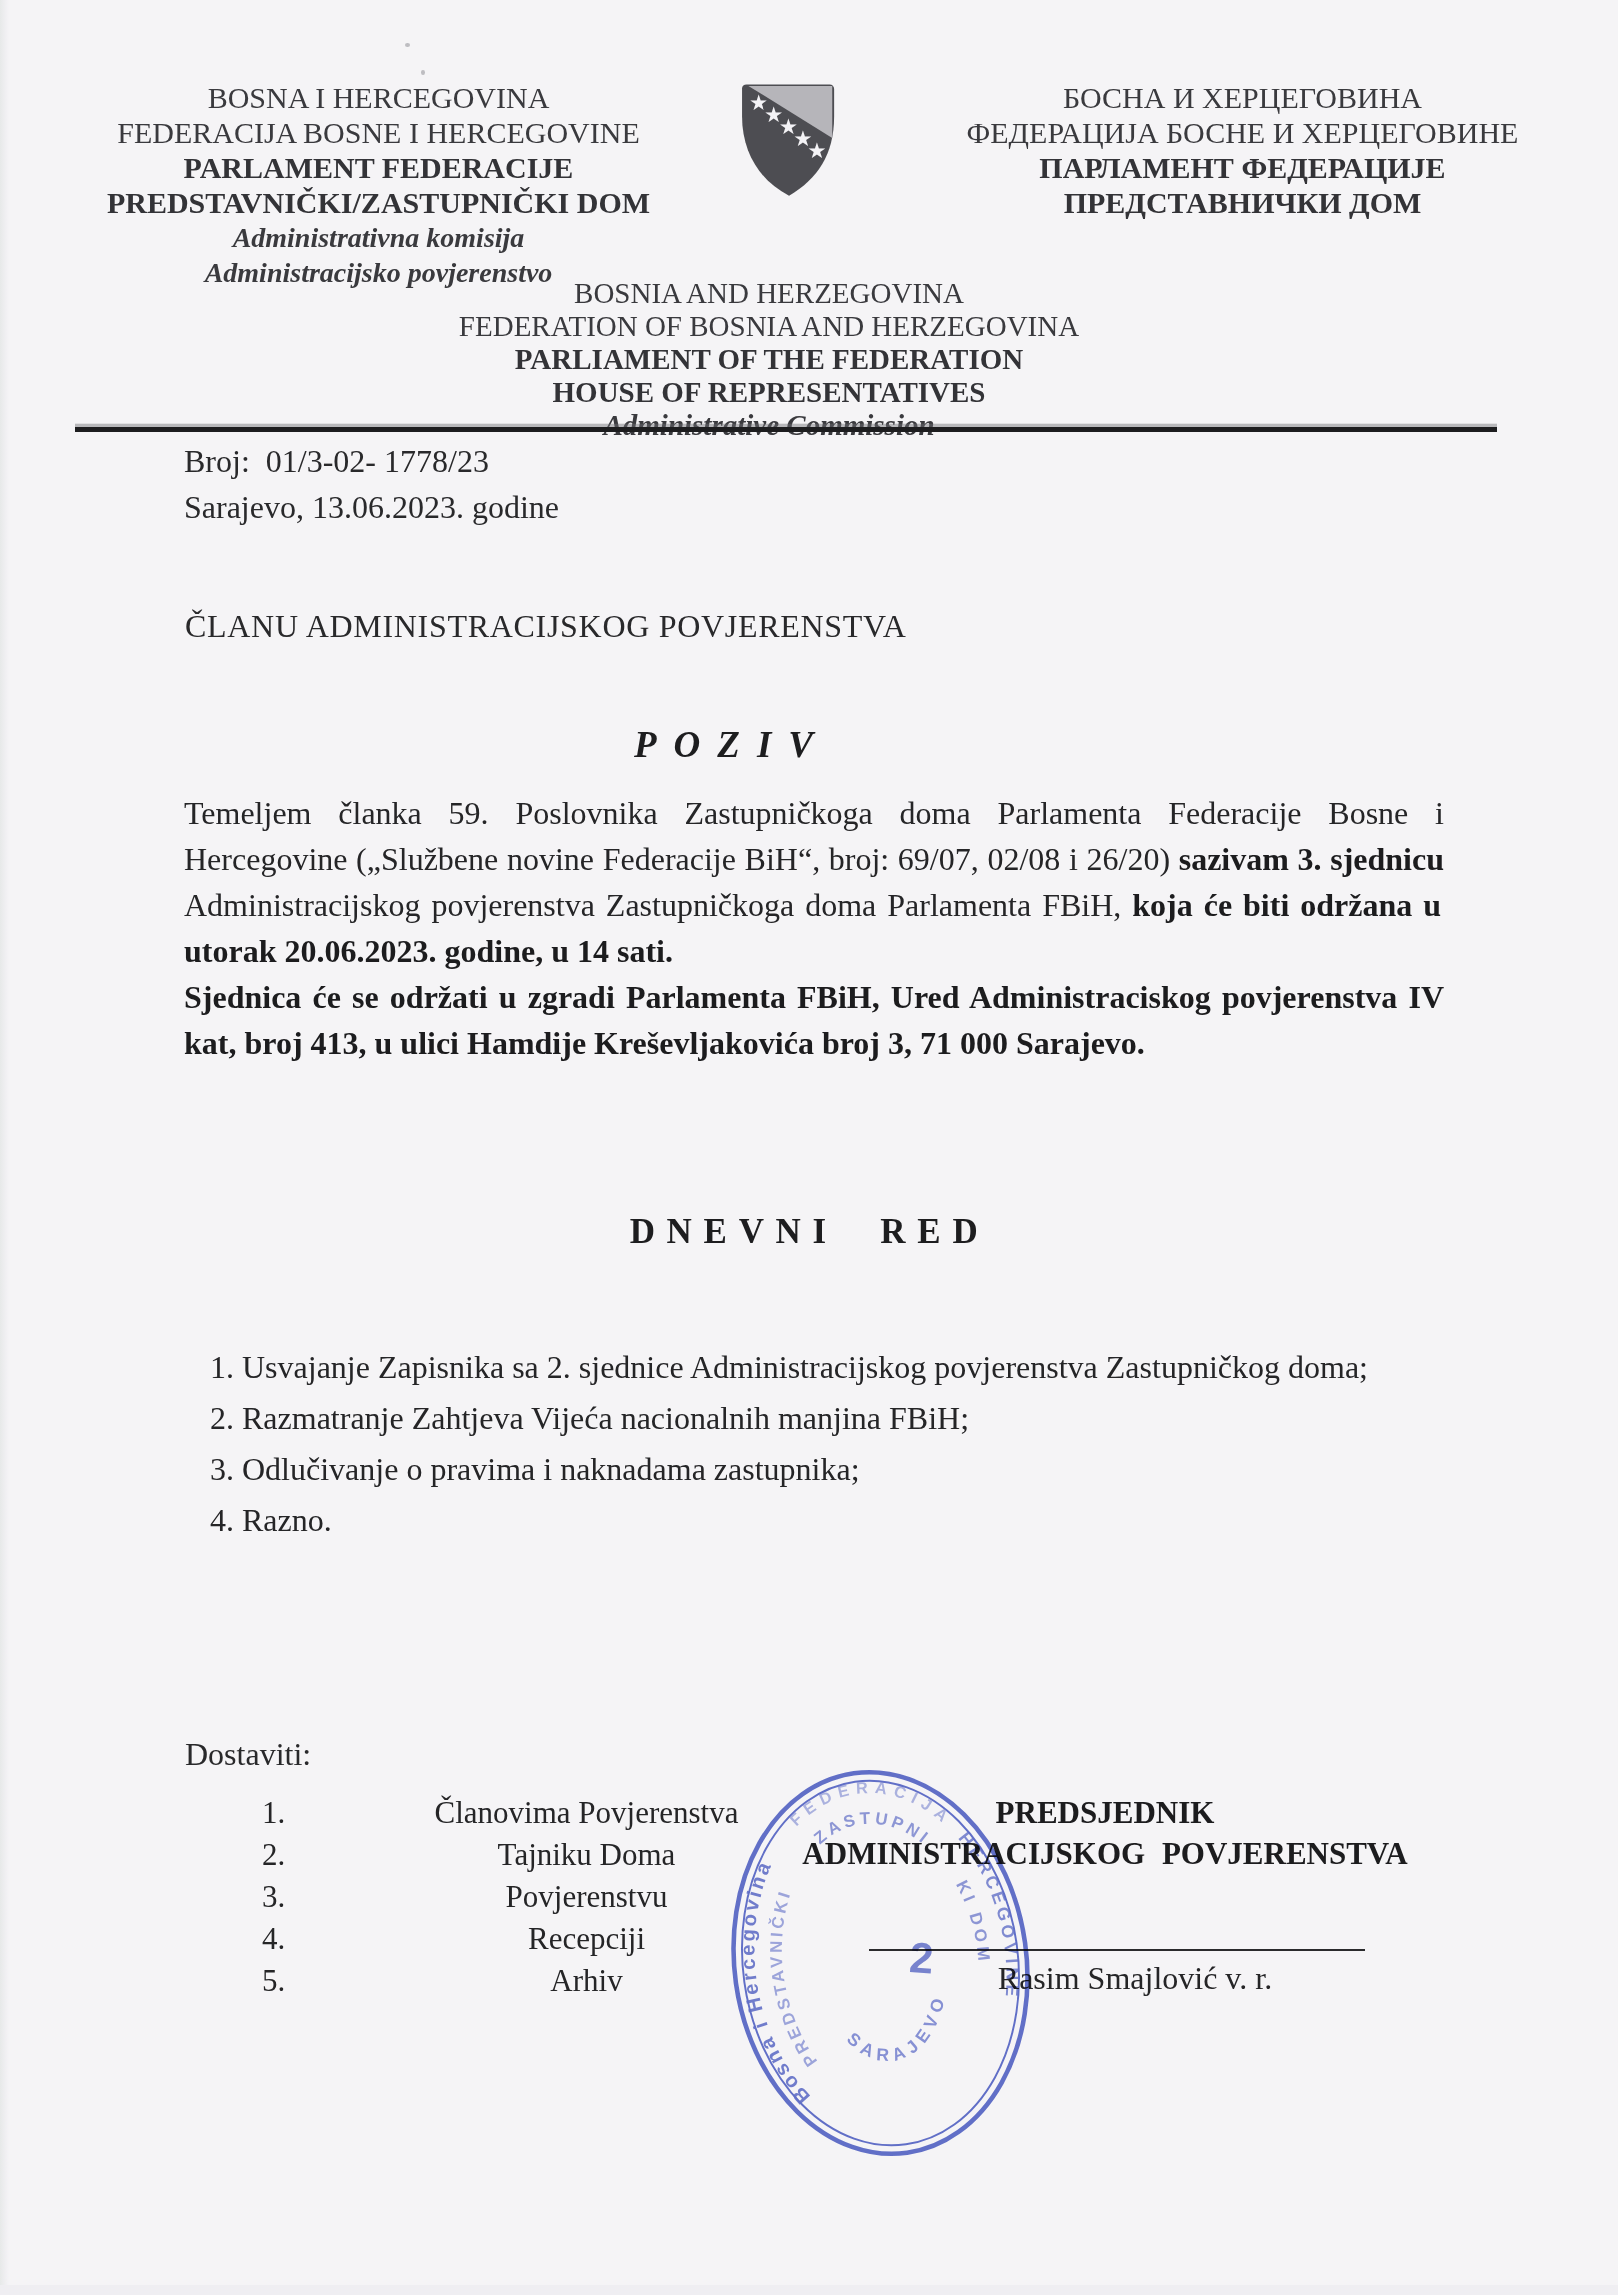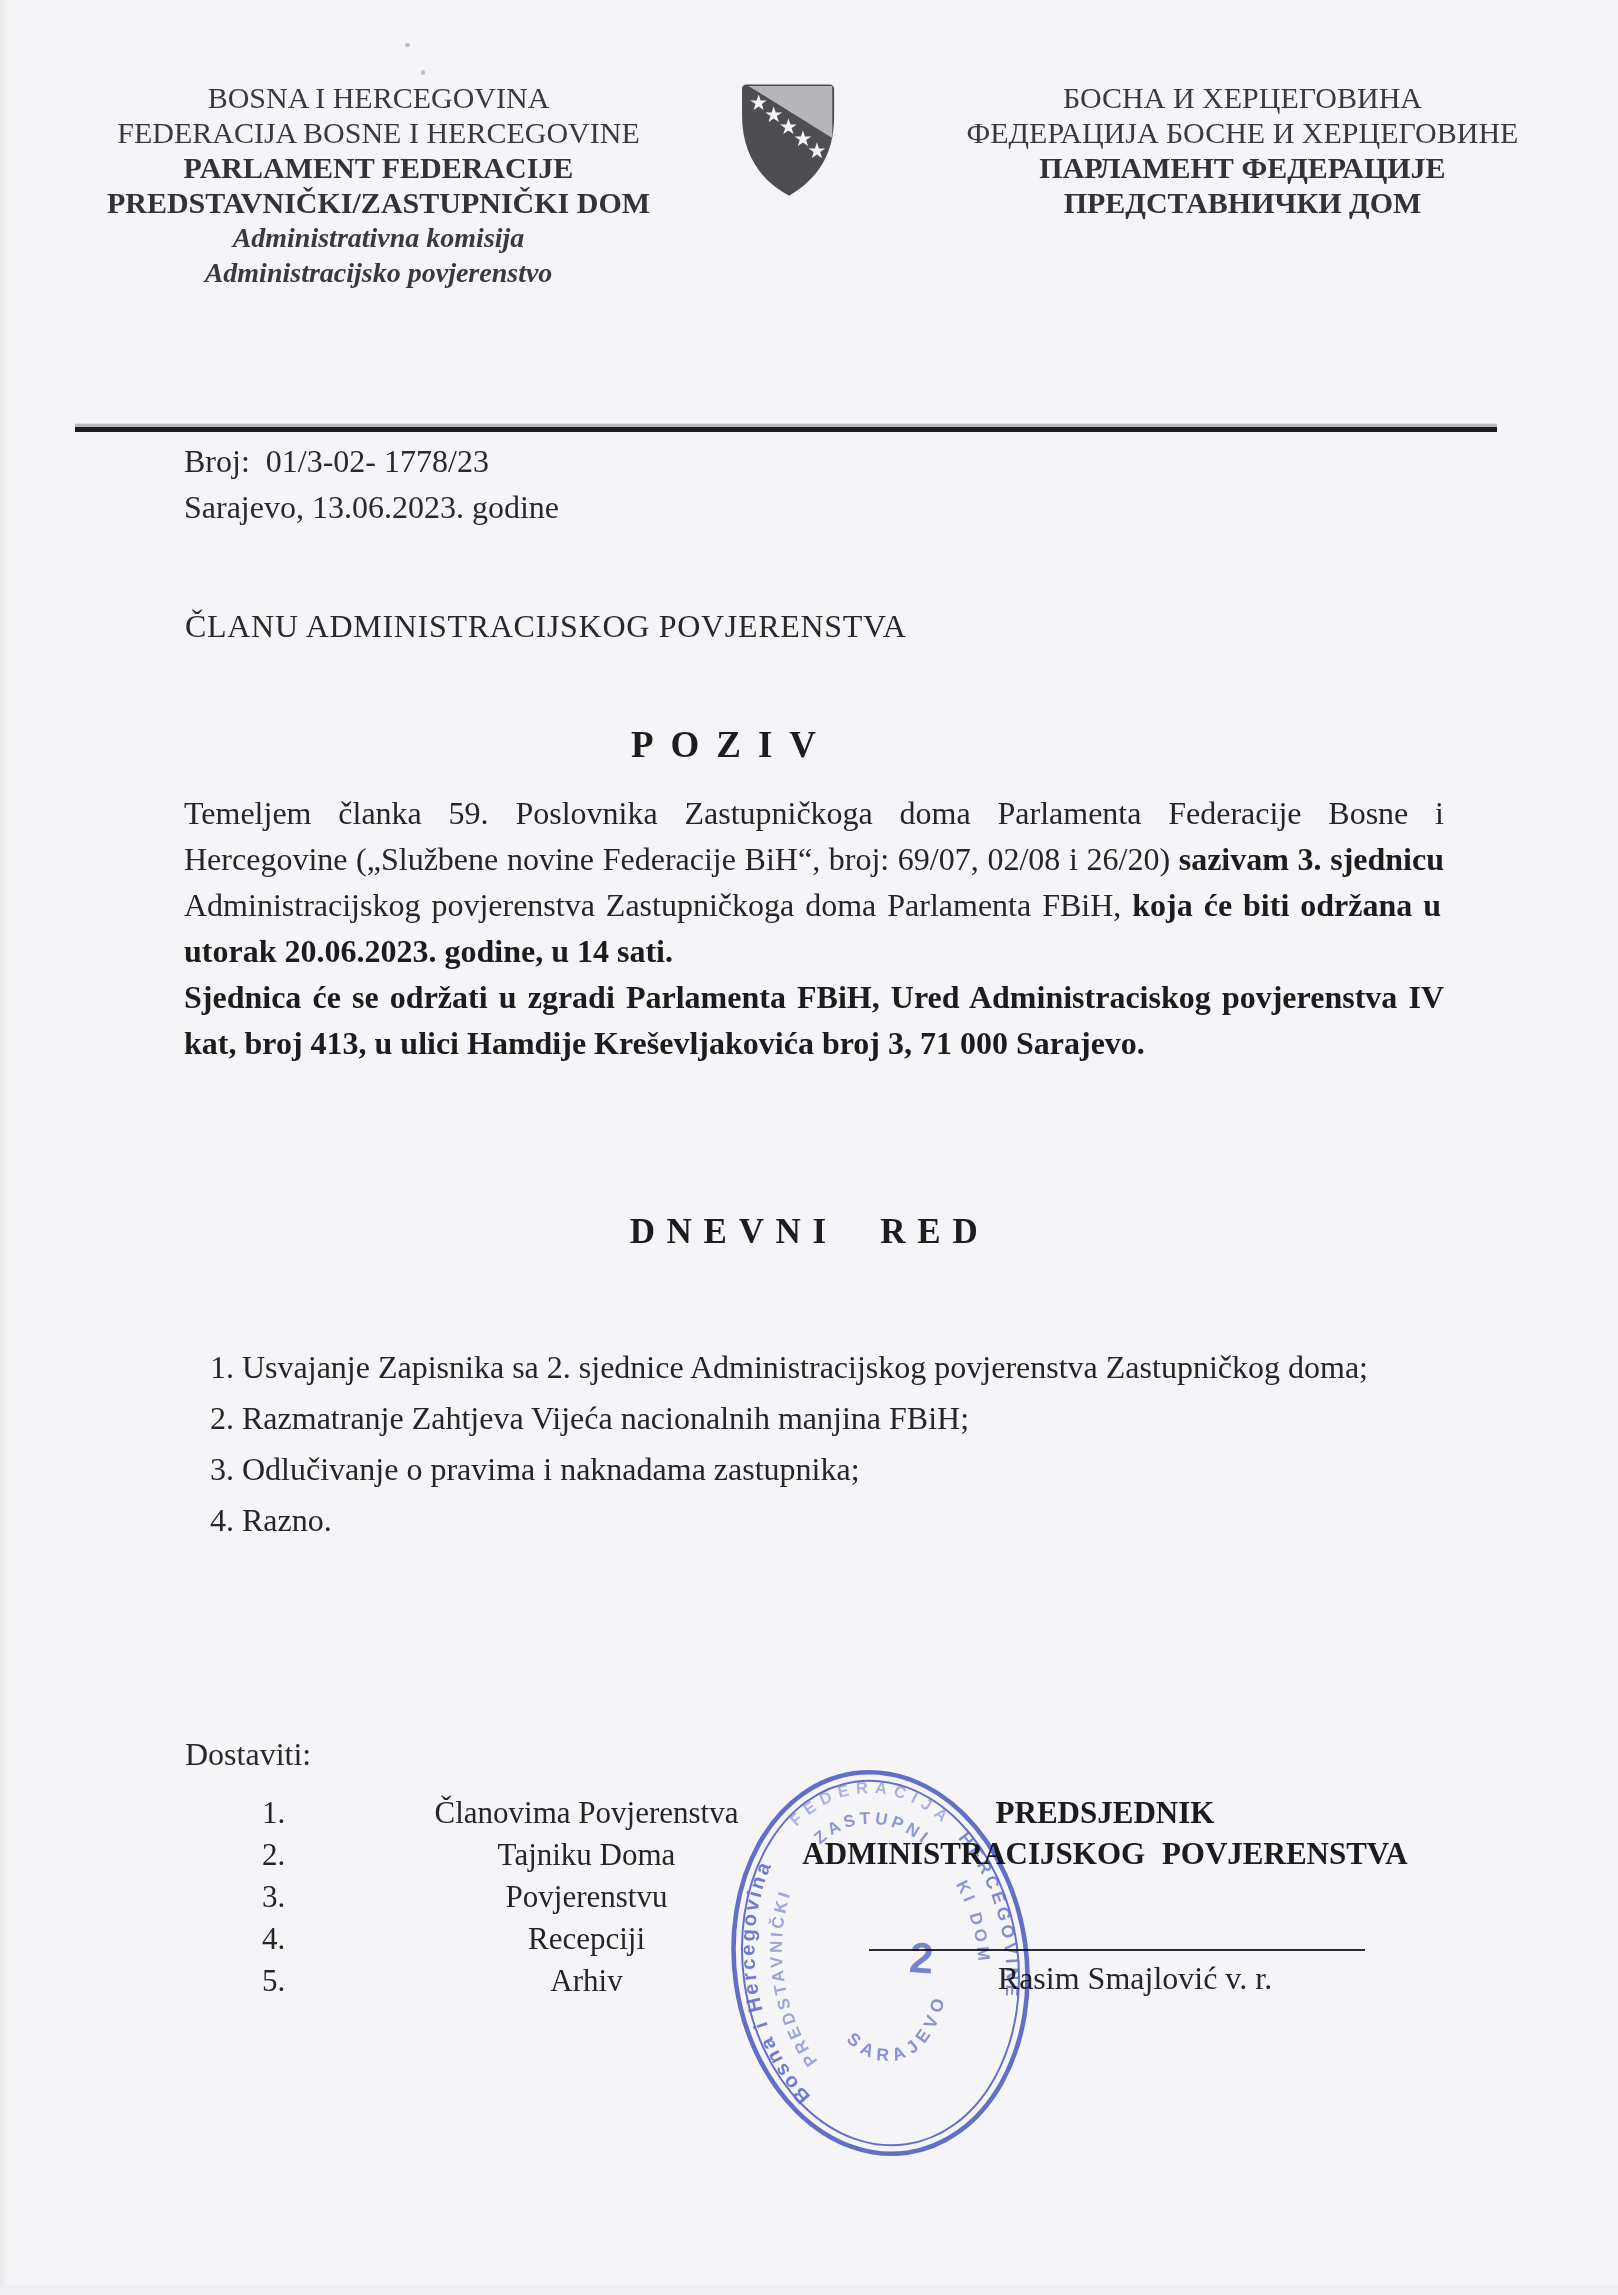--- a/index.html
+++ b/index.html
@@ -30,21 +30,21 @@
 
   .rule{position:absolute;left:75px;top:427px;width:1422px;height:4.6px;
     background:#1d1d1f;box-shadow:0 -3.3px 0 rgba(110,110,115,.45);}
 
   .line{position:absolute;font-size:32px;white-space:pre;color:#29292b;}
   .meta-number{left:184px;top:443px;}
   .meta-date{left:184px;top:489px;}
   .recipient{left:185px;top:608px;letter-spacing:0.7px;}
 
   .doc-title{position:absolute;left:0;top:723px;width:1464px;text-align:center;
-    font-size:37px;font-weight:bold;letter-spacing:17px;color:#1d1d1f;}
+    font-size:37px;font-weight:bold;letter-spacing:17px;color:#1d1d1f;font-style:italic;}
   .agenda-title{position:absolute;left:0;top:1212px;width:1619px;text-align:center;
     font-size:35px;font-weight:bold;letter-spacing:11.7px;word-spacing:22px;color:#1d1d1f;}
 
   .body-text{position:absolute;left:184px;top:790px;width:1260px;
     font-size:32px;line-height:46px;text-align:justify;color:#252527;}
   .body-text p{margin:0;}
   .body-text .b{font-weight:bold;color:#1c1c1e;}
 
   .proposal{left:185px;top:1123px;}
 
@@ -97,20 +97,27 @@
     </g>
   </svg>
 
   <div class="hdr-block hdr-right">
     <div>БОСНА И ХЕРЦЕГОВИНА</div>
     <div>ФЕДЕРАЦИЈА БОСНЕ И ХЕРЦЕГОВИНЕ</div>
     <div class="b">ПАРЛАМЕНТ ФЕДЕРАЦИЈЕ</div>
     <div class="b">ПРЕДСТАВНИЧКИ ДОМ</div>
   </div>
 
+  <div class="hdr-block hdr-en">
+    <div>BOSNIA AND HERZEGOVINA</div>
+    <div>FEDERATION OF BOSNIA AND HERZEGOVINA</div>
+    <div class="b">PARLIAMENT OF THE FEDERATION</div>
+    <div class="b">HOUSE OF REPRESENTATIVES</div>
+    <div class="bi">Administrative Commission</div>
+  </div>
 
   <div class="rule"></div>
 
   <div class="line meta-number">Broj:  01/3-02- 1778/23</div>
   <div class="line meta-date">Sarajevo, 13.06.2023. godine</div>
 
   <div class="line recipient">ČLANU ADMINISTRACIJSKOG POVJERENSTVA</div>
 
   <div class="doc-title">POZIV</div>
 

